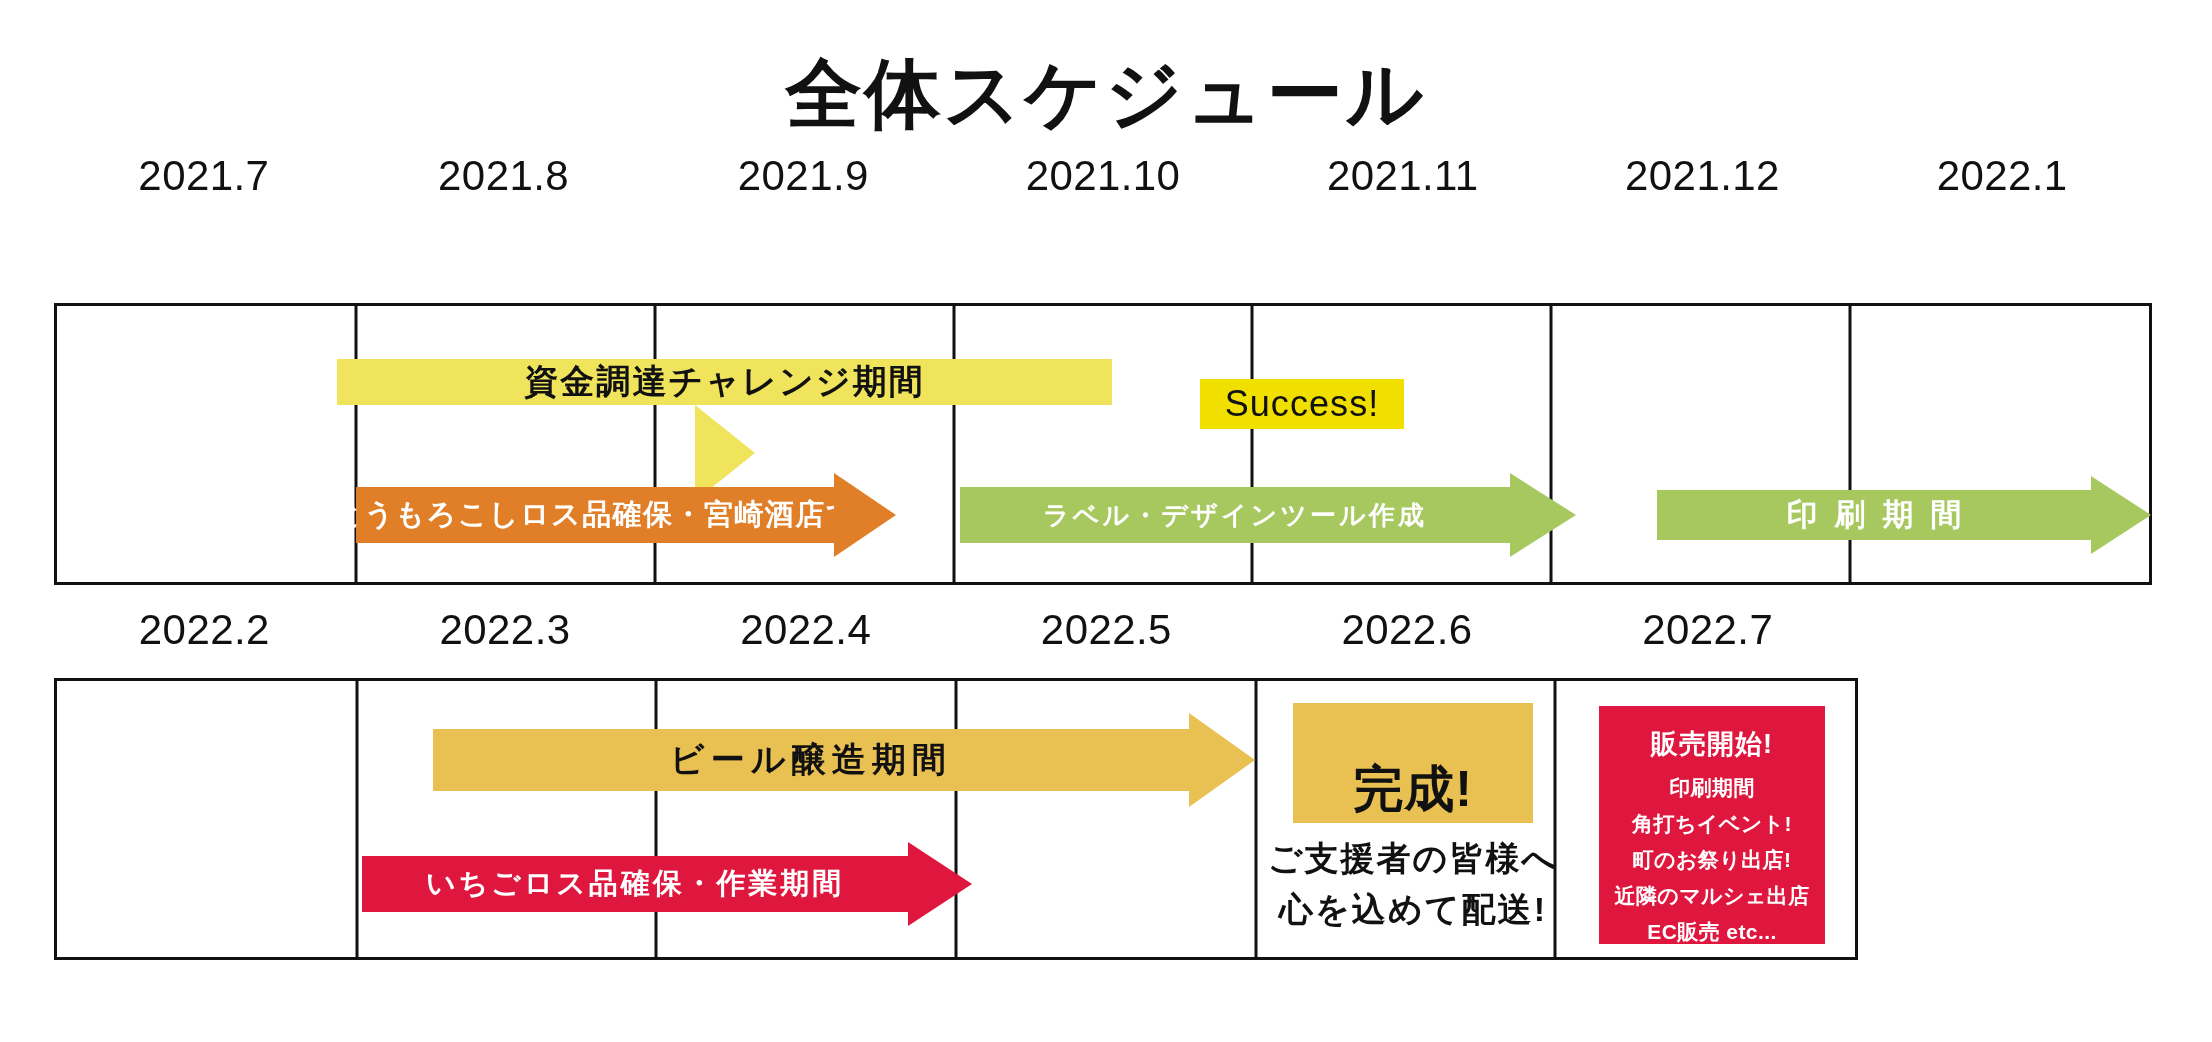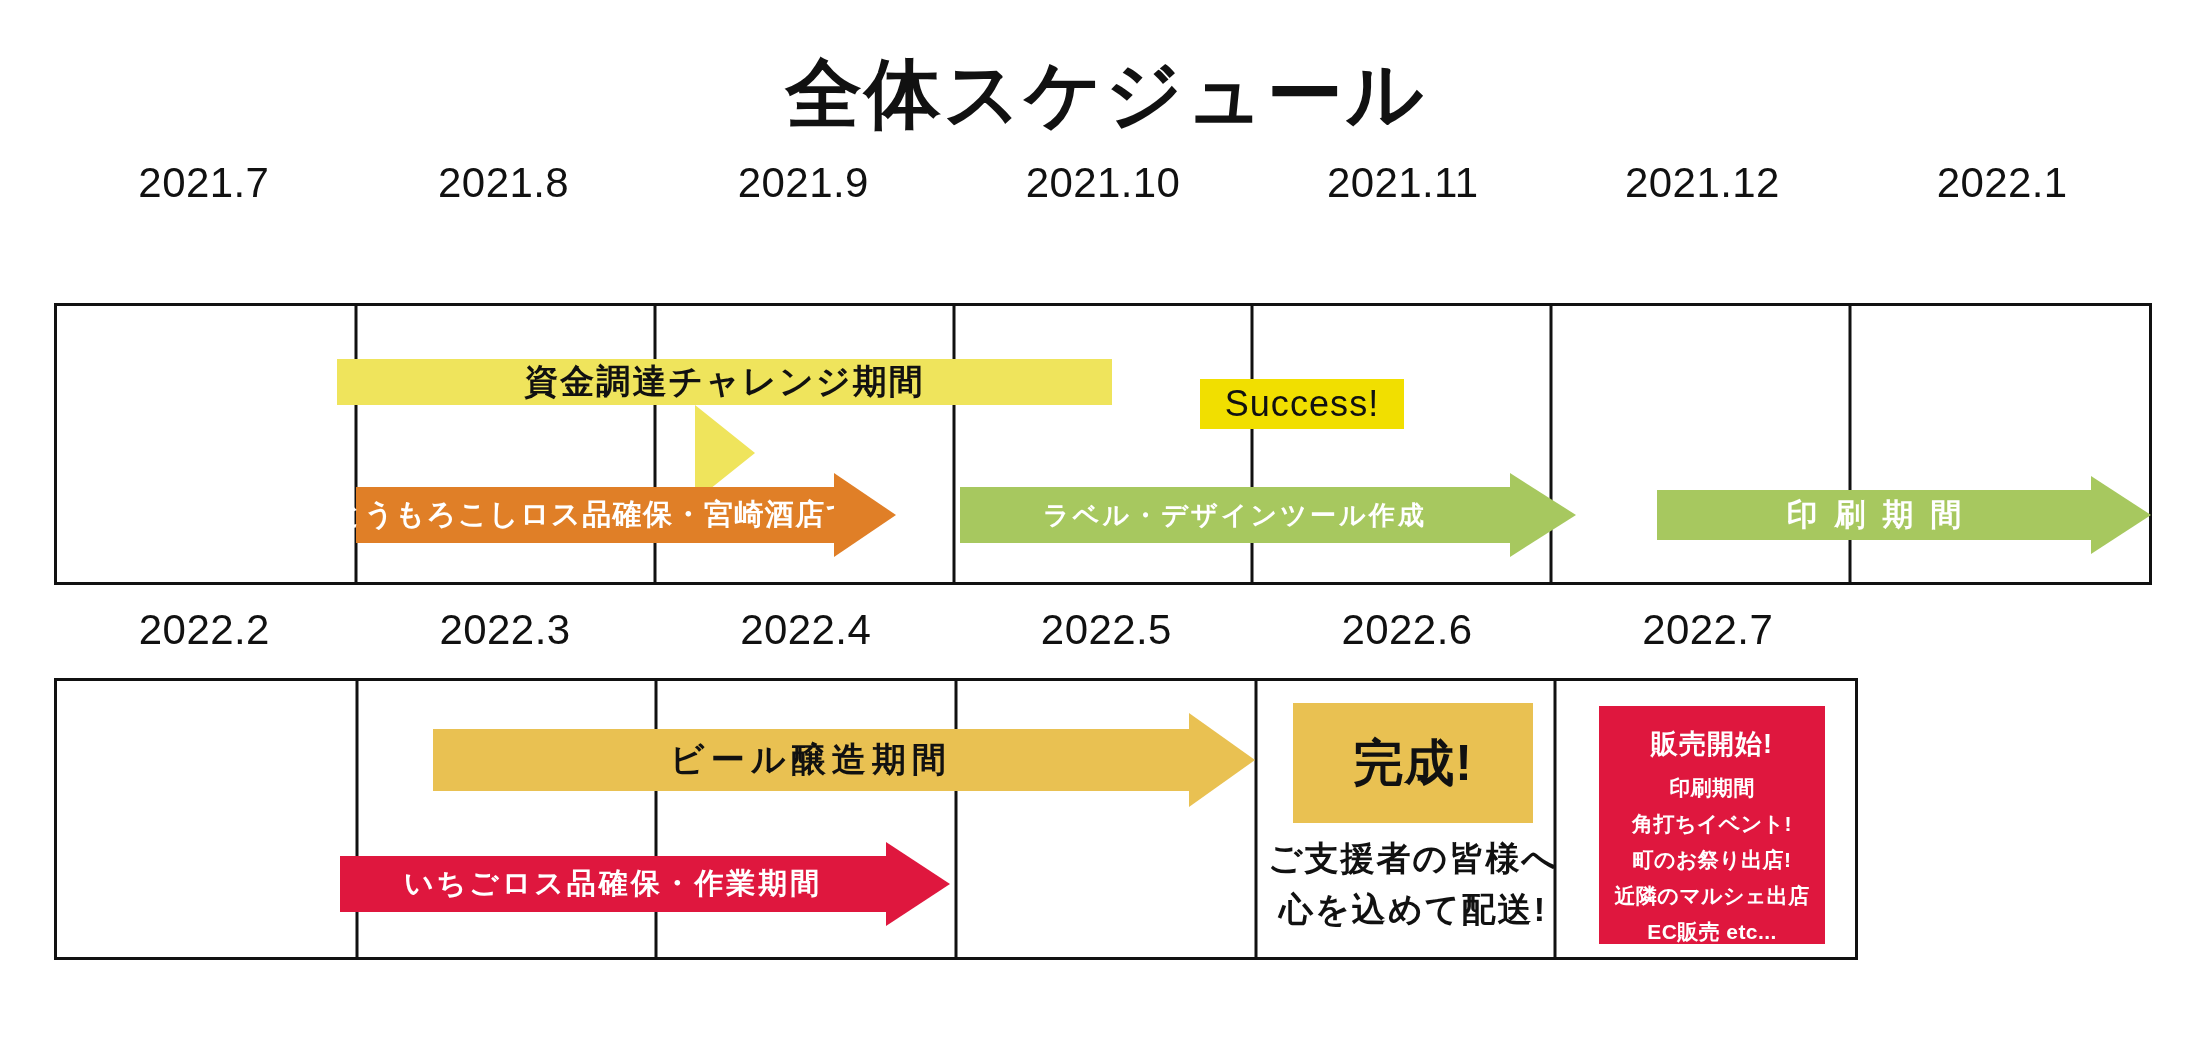--- a/index.html
+++ b/index.html
@@ -7,21 +7,21 @@
   body { font-family:"Liberation Sans","DejaVu Sans",sans-serif; }
   .canvas { position:relative; width:2212px; height:1042px; background:#ffffff; overflow:hidden; }
 
   .page-title {
     position:absolute; left:0; top:44px; width:100%;
     text-align:center; font-size:76px; font-weight:bold; color:#111;
     letter-spacing:0.04em;
   }
 
   .month-row { position:absolute; display:flex; }
-  .month-row.top { left:54px; top:159px; width:2098px; }
+  .month-row.top { left:54px; top:152px; width:2098px; }
   .month-row.bottom { left:54px; top:606px; width:1804px; }
   .month-cell { flex:1; text-align:center; font-size:42px; font-weight:500; color:#111; letter-spacing:0.01em; }
 
   .grid { position:absolute; border:3px solid #111; background:#fff; }
   .grid.top { left:54px; top:303px; width:2098px; height:282px; }
   .grid.bottom { left:54px; top:678px; width:1804px; height:282px; }
   .vline { position:absolute; top:0; bottom:0; width:3px; background:#111; transform:translateX(-1.5px); }
 
   .arrow { position:absolute; display:flex; align-items:center; }
   .arrow-body { display:flex; align-items:center; justify-content:center; }
@@ -110,30 +110,30 @@
     <div class="vline" style="left:66.667%"></div>
     <div class="vline" style="left:83.333%"></div>
 
     <div class="arrow" style="left:376px; top:32px; height:94px;">
       <div class="arrow-body" style="width:756px; height:62px; background:#e9c152;">
         <span class="arrow-label" style="font-size:34px; font-weight:bold; color:#111; letter-spacing:0.18em;">ビール醸造期間</span>
       </div>
       <div class="arrow-head" style="border-top:47px solid transparent; border-bottom:47px solid transparent; border-left:66px solid #e9c152;"></div>
     </div>
 
-    <div class="badge" style="left:1236px; top:22px; width:240px; height:120px; background:#e9c152;">
+    <div class="badge" style="left:1236px; top:22px; width:240px; height:120px; background:#e9c152;align-items:flex-end;">
       <span style="font-size:50px; font-weight:bold; color:#111; letter-spacing:0.02em;">完成!</span>
     </div>
 
     <div class="note" style="left:1160px; top:152px; width:392px; font-size:34px; font-weight:bold; line-height:1.5; letter-spacing:0.06em;">
       <div>ご支援者の皆様へ</div>
       <div>心を込めて配送!</div>
     </div>
 
-    <div class="arrow" style="left:283px; top:161px; height:84px;">
+    <div class="arrow" style="left:305px; top:161px; height:84px;">
       <div class="arrow-body" style="width:546px; height:56px; background:#df173e;">
         <span class="arrow-label" style="font-size:29px; font-weight:bold; color:#fff; letter-spacing:0.1em;">いちごロス品確保・作業期間</span>
       </div>
       <div class="arrow-head" style="border-top:42px solid transparent; border-bottom:42px solid transparent; border-left:64px solid #df173e;"></div>
     </div>
 
     <div class="sales-box" style="left:1542px; top:25px; width:226px; height:238px;">
       <div class="sales-title">販売開始!</div>
       <div style="margin-top:8px;">
         <div class="sales-line">印刷期間</div>

